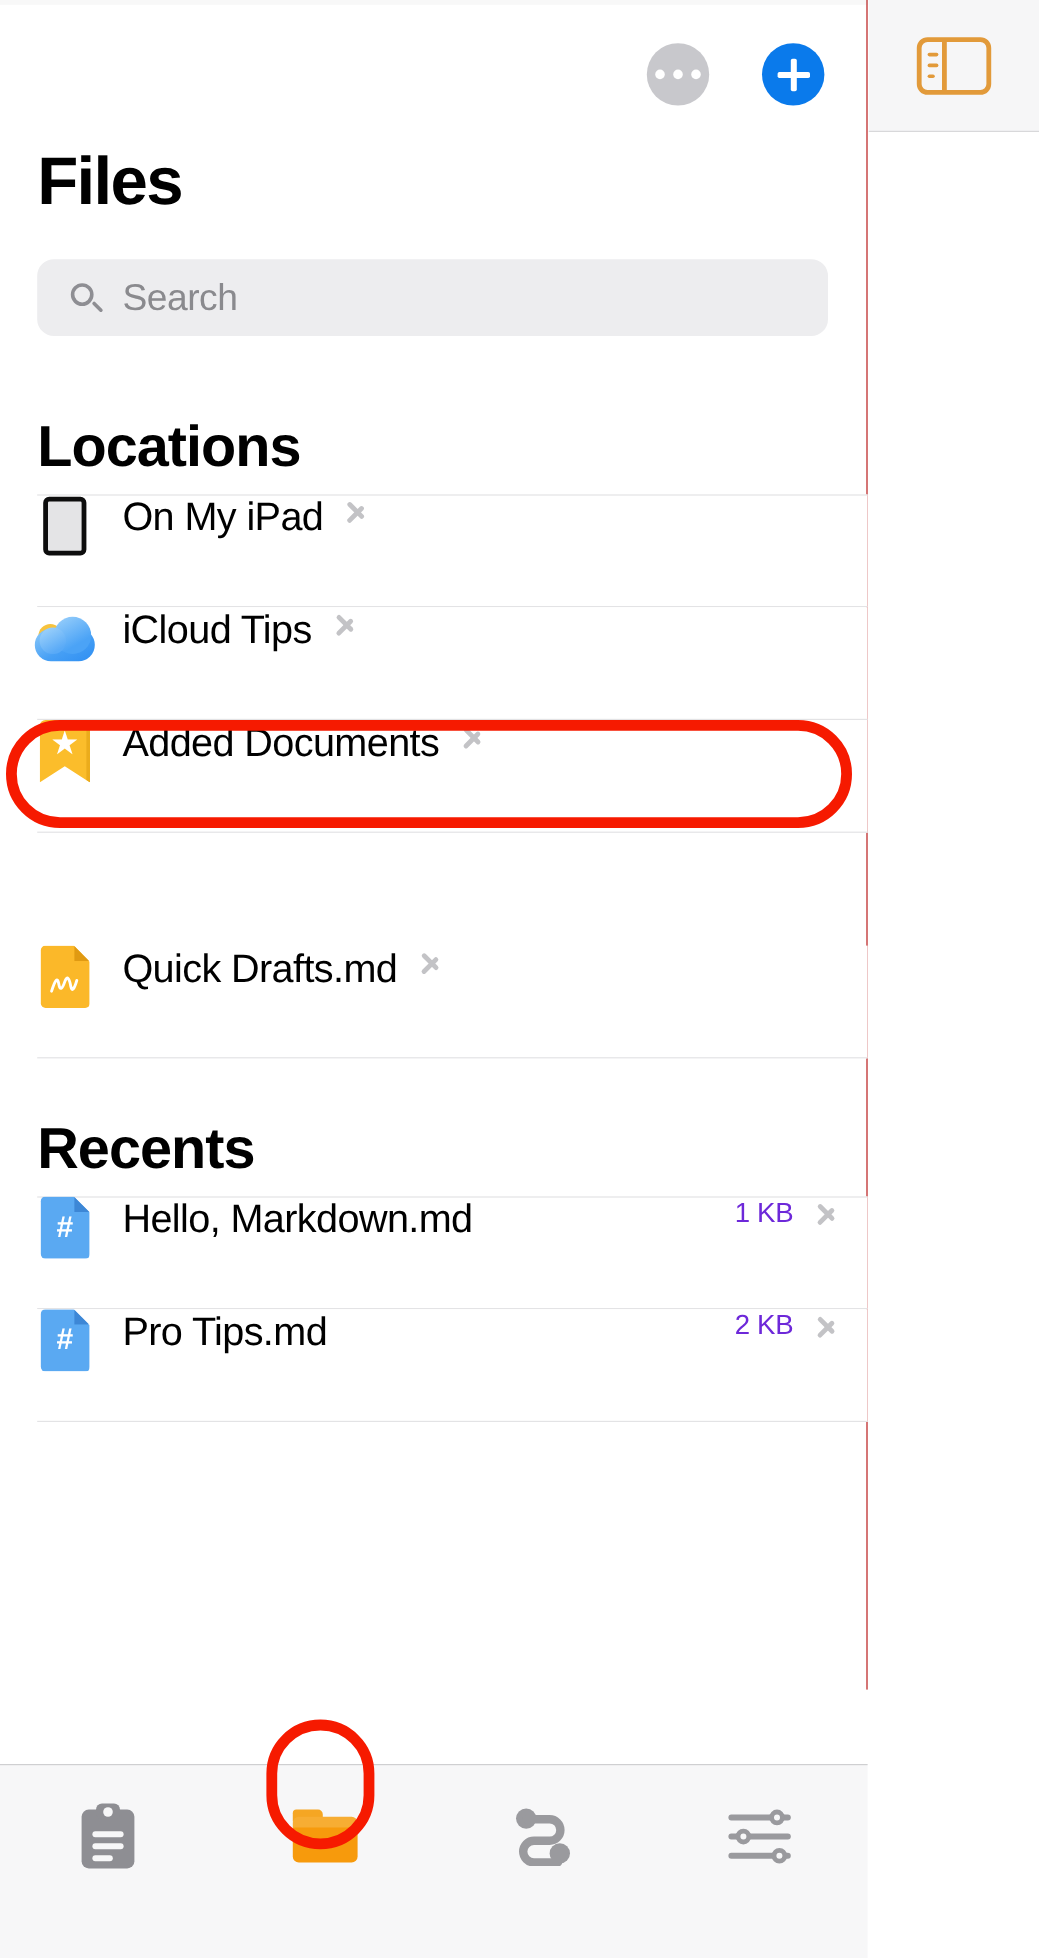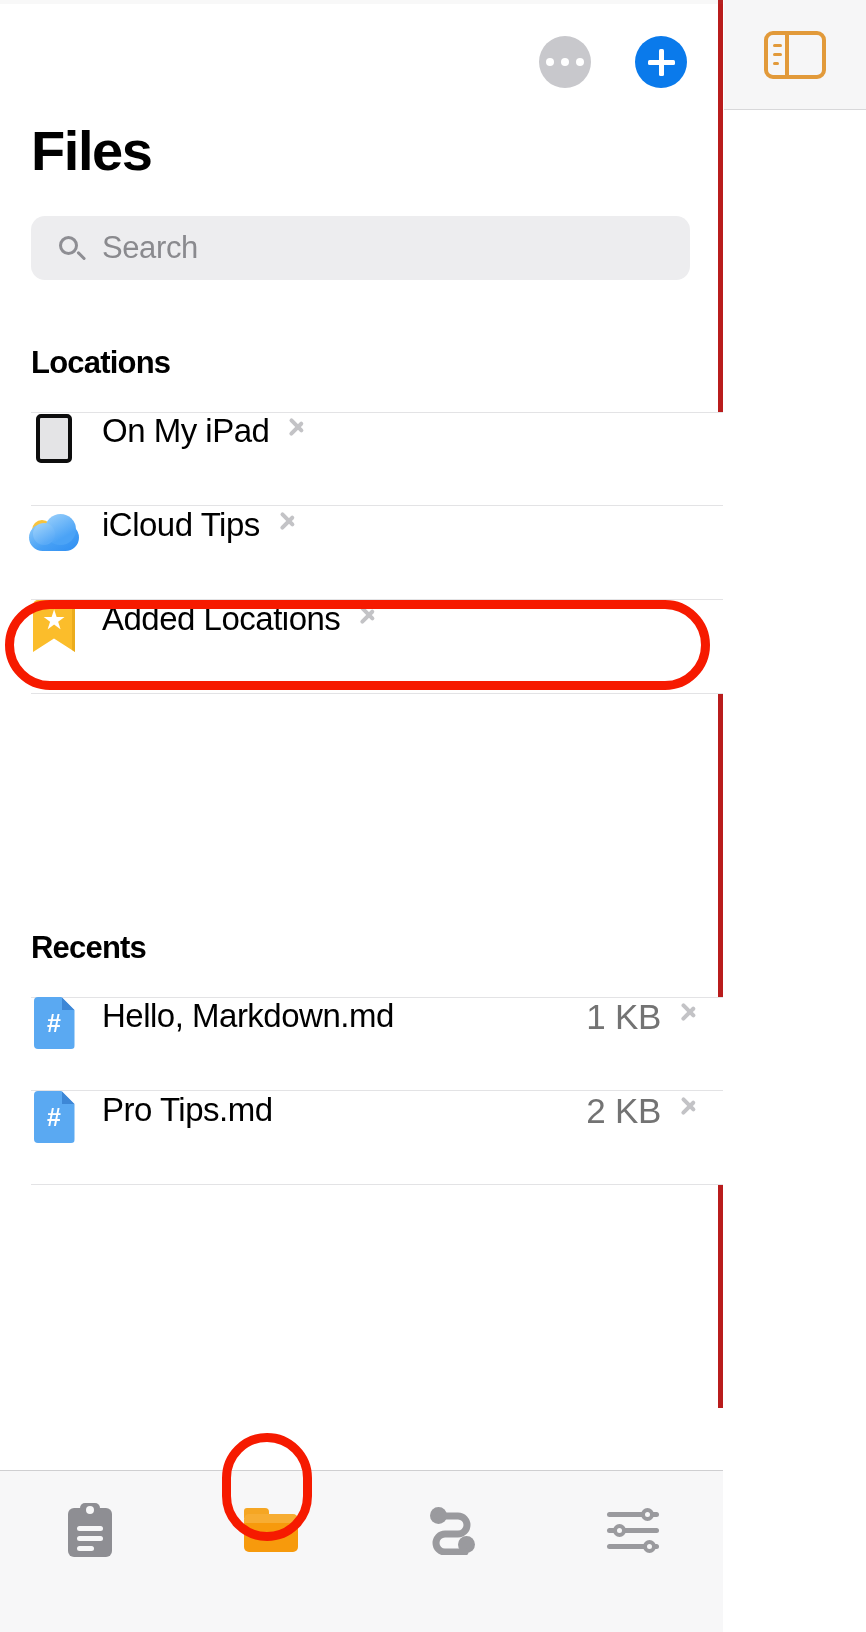--- a/index.html
+++ b/index.html
@@ -8,21 +8,21 @@
     background:#ffffff;
     font-family:"Liberation Sans", sans-serif;
     overflow:hidden;
   }
   #app { position:relative; width:866px; height:1632px; background:#ffffff; }
 
   
   #sidebar {
     position:absolute; left:0; top:0; width:723px; height:1408px;
     background:#ffffff;
-    border-right:5px solid #b91c1c;
+    border-right:1px solid #b91c1c;
   }
 
   
   #topbar {
     position:absolute; left:0; top:0; width:723px; height:112px;
   }
   .round-btn {
     position:absolute; top:36px;
     width:52px; height:52px; border-radius:50%;
     display:flex; align-items:center; justify-content:center;
@@ -66,21 +66,21 @@
   #search-input {
     border:none; background:transparent; outline:none;
     font-family:"Liberation Sans", sans-serif;
     font-size:31px; color:#1d4ed8; width:520px; letter-spacing:-0.4px;
   }
   #search-input::placeholder { color:#8a8a8e; }
 
   
   .section-header {
     position:absolute; left:31px;
-    font-size:31px; font-weight:700; color:#000;
+    font-size:48px; font-weight:700; color:#000;
     letter-spacing:-0.8px;
   }
 
   
   .row {
     position:absolute; left:0; width:723px; height:94px;
     display:flex; 
     background:#ffffff; cursor:pointer;
   }
   .row::after {
@@ -93,21 +93,21 @@
   }
   .row-icon {
     position:relative; width:52px; height:52px; margin-left:28px; flex:none;
     display:flex; align-items:center; justify-content:center;
   }
   .row-label {
     margin-left:22px; font-size:33px; color:#000; letter-spacing:-0.5px;
     white-space:nowrap;
   }
   .row-size {
-    margin-left:auto; font-size:35px; color:#737373; letter-spacing:-0.3px;
+    margin-left:auto; font-size:23px; color:#6d28d9; letter-spacing:-0.3px;
   }
   .chev {
     margin-left:20px; margin-right:27px; flex:none;
     width:15px; height:26px; position:relative;
   }
   .chev::before, .chev::after {
     content:""; position:absolute; left:1px; width:18px; height:4.2px;
     background:#c3c3c6; border-radius:2.5px;
   }
   .chev::before { top:5px;  transform:rotate(45deg);  transform-origin:left center; }
@@ -351,25 +351,38 @@
       <span class="chev"></span>
     </div>
 
     <div class="row" style="top:600px;">
       <span class="row-icon">
         <span class="ico-bookmark">
             <span class="bk"></span>
             <span class="star">★</span>
           </span>
       </span>
-      <span class="row-label">Added Locations</span>
-      <span class="chev"></span>
-    </div>
-
-
+      <span class="row-label">Added Documents</span>
+      <span class="chev"></span>
+    </div>
+
+
+    <div class="row" style="top:788px;">
+      <span class="row-icon">
+        <span class="ico-doc amber">
+          <span class="pg"></span>
+            <span class="fold"></span>
+          <svg class="scribble" viewBox="0 0 26 20">
+            <path d="M2 16 C5 6, 7 4, 8 10 C9 16, 11 14, 13 8 C15 2, 17 6, 18 12 C19 17, 21 14, 23 7" fill="none" stroke="#ffffff" stroke-width="2.4" stroke-linecap="round"></path>
+          </svg>
+        </span>
+      </span>
+      <span class="row-label">Quick Drafts.md</span>
+      <span class="chev"></span>
+    </div>
 
     <div class="section-header" style="top:930px;">Recents</div>
 
     <div class="row first" style="top:997px;">
       <span class="row-icon">
         <span class="ico-doc blue">
             <span class="pg"></span>
             <span class="fold"></span>
             <span class="glyph">#</span>
           </span>

